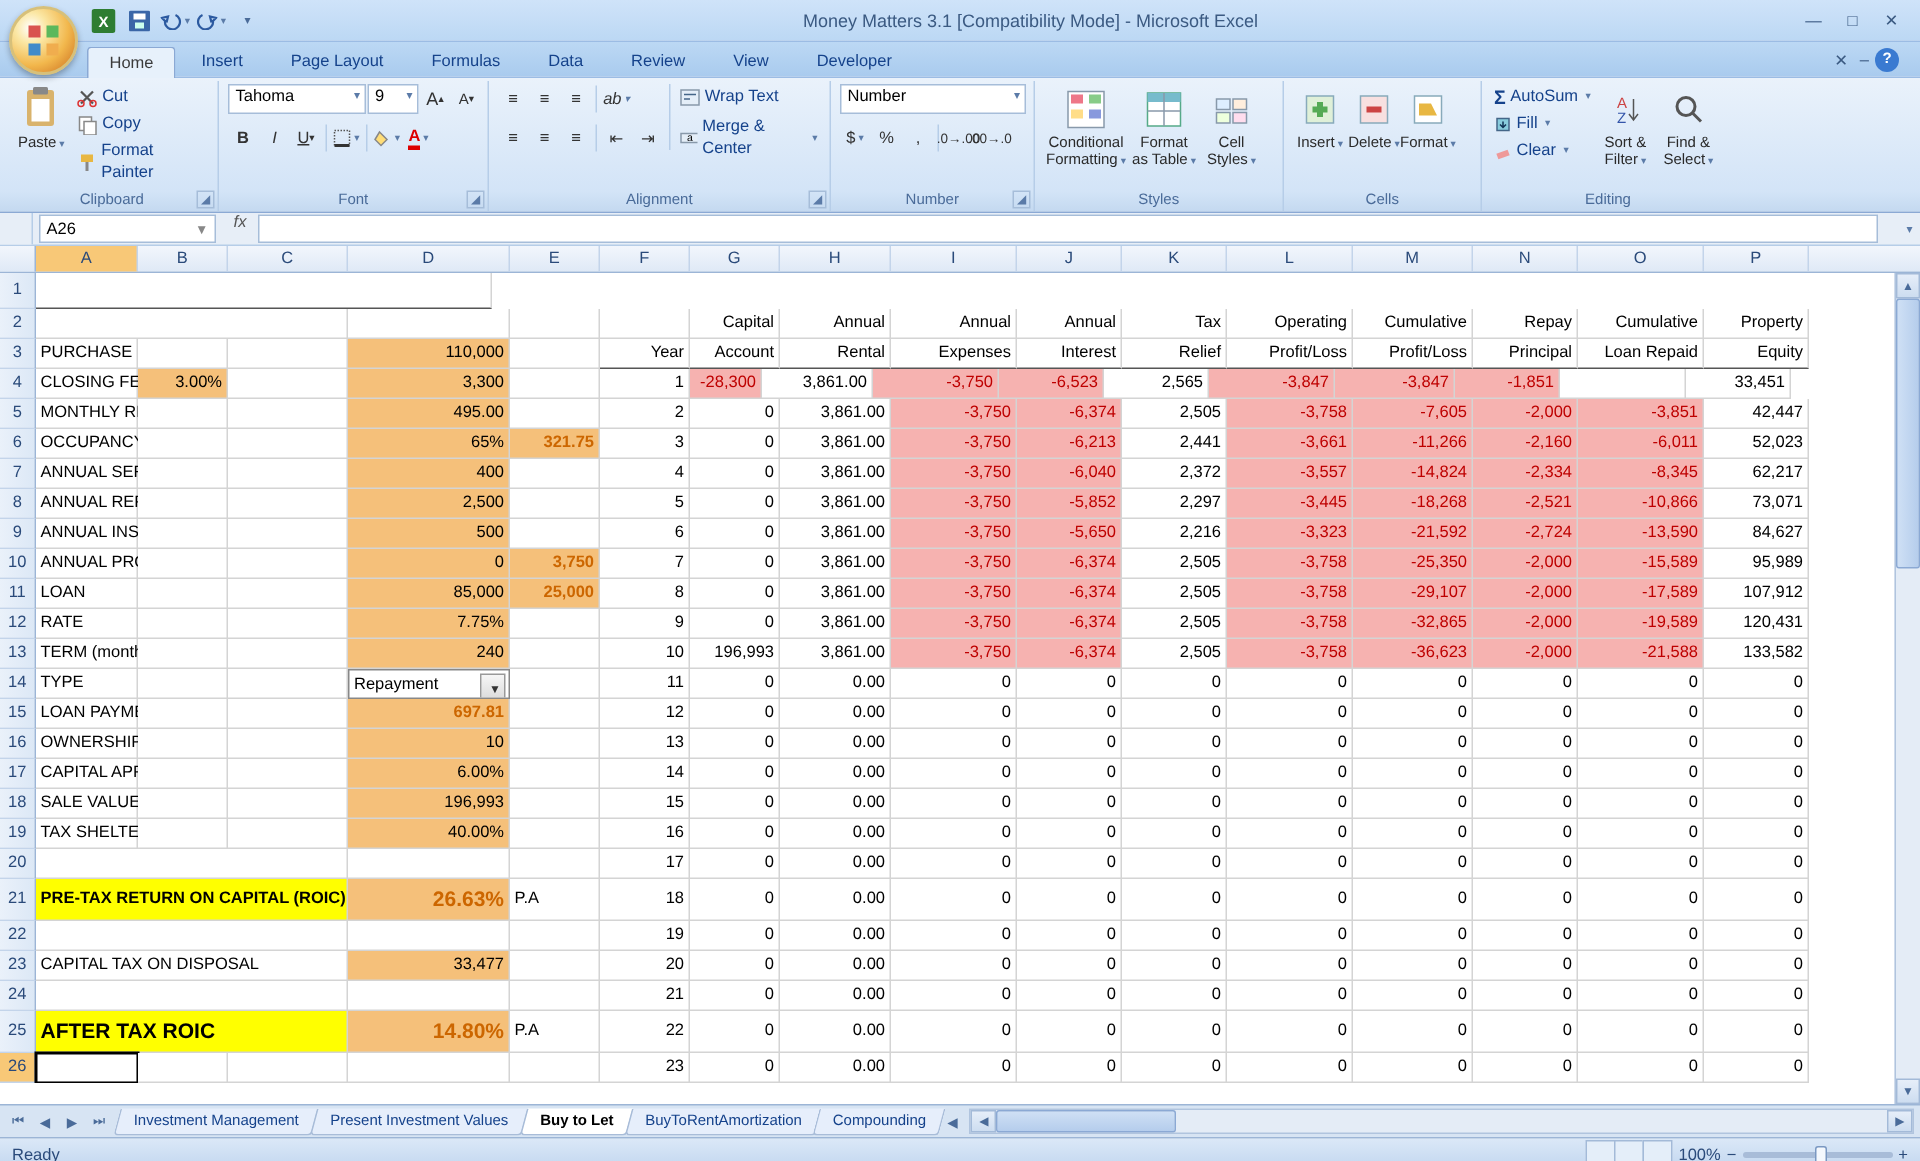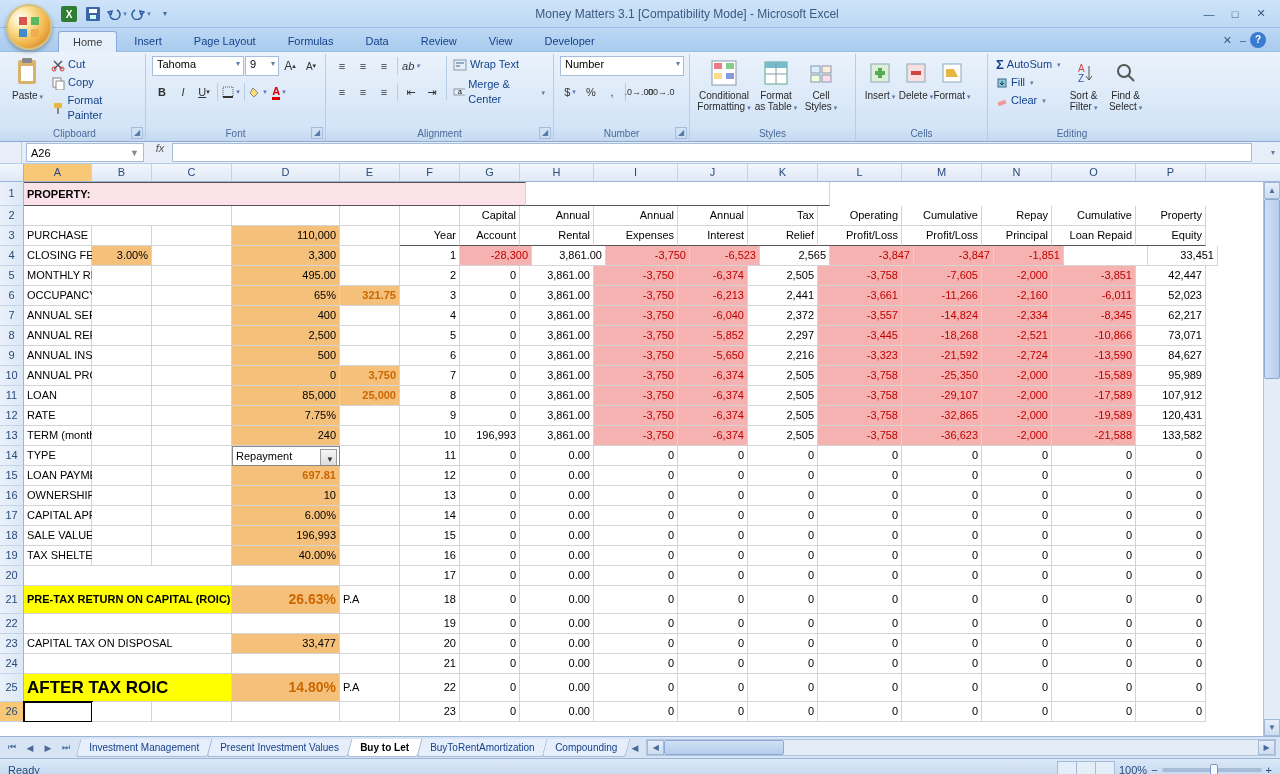--- a/index.html
+++ b/index.html
@@ -448,21 +448,20 @@
       <div class="colhdr" style="width: 70px;">K</div>
       <div class="colhdr" style="width: 84px;">L</div>
       <div class="colhdr" style="width: 80px;">M</div>
       <div class="colhdr" style="width: 70px;">N</div>
       <div class="colhdr" style="width: 84px;">O</div>
       <div class="colhdr" style="width: 70px;">P</div>
     </div>
   <div class="rows" id="rows">
       <div class="grow h24">
         <div class="rowhdr">1</div>
-        <div class="cell l bg-pink thick-b thick-t" style="width: 502px; font-weight: bold;">PROPERTY:</div>
         <div class="cell thick-b" style="width: 304px;"></div>
       </div>
       <div class="grow">
         <div class="rowhdr">2</div>
         <div class="cell l" style="width: 208px;"></div>
         <div class="cell " style="width: 108px;"></div>
         <div class="cell " style="width: 60px;"></div>
         <div class="cell " style="width: 60px;"></div>
         <div class="cell " style="width: 60px;">Capital</div>
         <div class="cell " style="width: 74px;">Annual</div>
@@ -495,21 +494,21 @@
         <div class="cell thick-b" style="width: 70px;">Equity</div>
       </div>
       <div class="grow">
         <div class="rowhdr">4</div>
         <div class="cell l" style="width: 68px; overflow: visible;">CLOSING FEES</div>
         <div class="cell bg-orange-r" style="width: 60px;">3.00%</div>
         <div class="cell " style="width: 80px;"></div>
         <div class="cell bg-orange" style="width: 108px;">3,300</div>
         <div class="cell " style="width: 60px;"></div>
         <div class="cell " style="width: 60px;">1</div>
-        <div class="cell bg-neg" style="width: 72px;">-28,300</div>
+        <div class="cell bg-neg" style="width: 48px;">-28,300</div>
         <div class="cell " style="width: 74px;">3,861.00</div>
         <div class="cell bg-neg" style="width: 84px;">-3,750</div>
         <div class="cell bg-neg" style="width: 70px;">-6,523</div>
         <div class="cell " style="width: 70px;">2,565</div>
         <div class="cell bg-neg" style="width: 84px;">-3,847</div>
         <div class="cell bg-neg" style="width: 80px;">-3,847</div>
         <div class="cell bg-neg" style="width: 70px;">-1,851</div>
         <div class="cell " style="width: 84px;"></div>
         <div class="cell " style="width: 70px;">33,451</div>
       </div>
@@ -878,21 +877,21 @@
         <div class="cell " style="width: 70px;">0</div>
         <div class="cell " style="width: 70px;">0</div>
         <div class="cell " style="width: 84px;">0</div>
         <div class="cell " style="width: 80px;">0</div>
         <div class="cell " style="width: 70px;">0</div>
         <div class="cell " style="width: 84px;">0</div>
         <div class="cell " style="width: 70px;">0</div>
       </div>
       <div class="grow h28">
         <div class="rowhdr">25</div>
-        <div class="cell l bg-yellow" style="width: 208px; font-size: 17px; overflow: visible;">AFTER TAX ROIC</div>
+        <div class="cell l bg-yellow" style="width: 208px; font-size: 14px; overflow: visible;">AFTER TAX ROIC</div>
         <div class="cell bg-orange bold14" style="width: 108px;">14.80%</div>
         <div class="cell l" style="width: 60px;">P.A</div>
         <div class="cell " style="width: 60px;">22</div>
         <div class="cell " style="width: 60px;">0</div>
         <div class="cell " style="width: 74px;">0.00</div>
         <div class="cell " style="width: 84px;">0</div>
         <div class="cell " style="width: 70px;">0</div>
         <div class="cell " style="width: 70px;">0</div>
         <div class="cell " style="width: 84px;">0</div>
         <div class="cell " style="width: 80px;">0</div>

